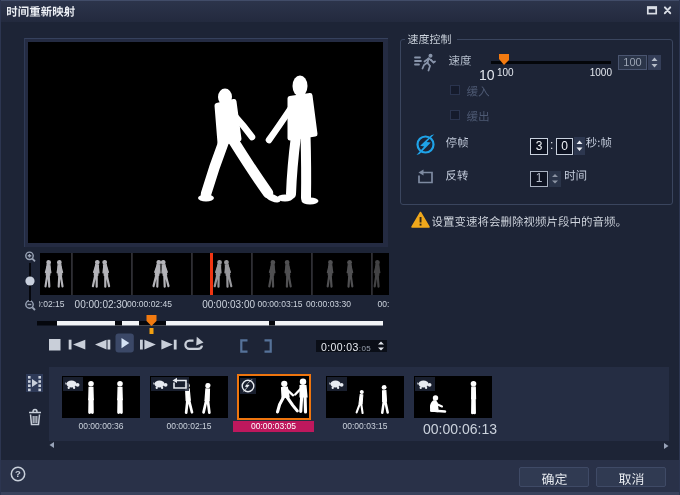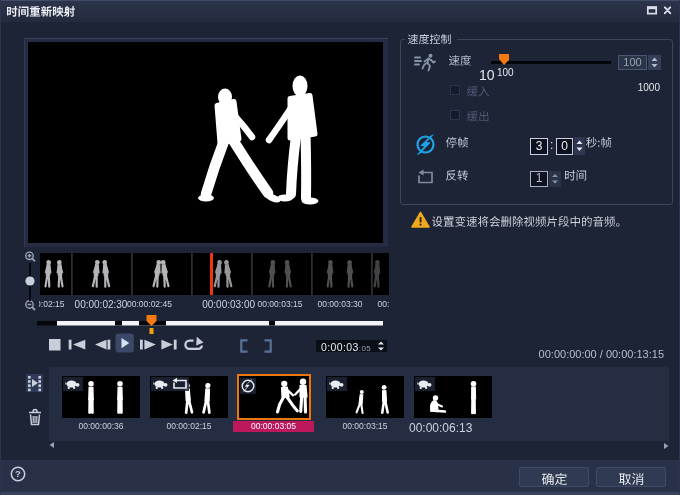--- a/index.html
+++ b/index.html
@@ -158,21 +158,21 @@
       <rect x="271" y="0" width="1.8" height="42" fill="#2e2e34"></rect>
       <rect x="331" y="0" width="1.8" height="42" fill="#2e2e34"></rect>
       <rect x="170" y="0" width="3" height="42" fill="#f03512"></rect>
     </svg>
 <div class="abs" style="left:38px;top:296px;width:350px;height:17px;overflow:hidden;">
 <div class="lat" style="left:-31px;top:3px;width:68px;text-align:center;font-size:8.5px;color:#ccd3dd;">00:00:02:15</div>
 <div class="lat" style="left:28px;top:3px;width:68px;text-align:center;font-size:10px;color:#ccd3dd;">00:00:02:30</div>
 <div class="lat" style="left:88px;top:3px;width:68px;text-align:left;font-size:8.5px;color:#ccd3dd;">00:00:02:45</div>
 <div class="lat" style="left:148px;top:3px;width:68px;text-align:right;font-size:10px;color:#ccd3dd;">00:00:03:00</div>
 <div class="lat" style="left:207px;top:3px;width:68px;text-align:center;font-size:8.5px;color:#ccd3dd;">00:00:03:15</div>
-<div class="lat" style="left:267px;top:3px;width:68px;text-align:center;font-size:8.5px;color:#ccd3dd;">00:00:03:30</div>
+<div class="lat" style="left:267px;top:3px;width:68px;text-align:left;font-size:8.5px;color:#ccd3dd;">00:00:03:30</div>
 <div class="lat" style="left:327px;top:3px;width:68px;text-align:center;font-size:8.5px;color:#ccd3dd;">00:00:03:45</div>
 </div>
 <svg class="abs" style="left:30px;top:312px" width="360" height="24" viewBox="0 0 360 24">
 <rect x="26" y="9" width="326" height="4.5" fill="#f2f4f7"></rect>
 <rect x="6" y="9" width="20" height="4.5" fill="#05070d"></rect>
 <rect x="84" y="9" width="7" height="4.5" fill="#05070d"></rect>
 <rect x="108" y="9" width="27" height="4.5" fill="#05070d"></rect>
 <rect x="238" y="9" width="6" height="4.5" fill="#05070d"></rect>
 <path d="M115.5 3 h10 v6 l-5 5 l-5 -5 Z" fill="#f27a10"></path>
 <rect x="118.5" y="16" width="4" height="6" fill="#f2a010"></rect>
@@ -224,21 +224,21 @@
     </svg>
 <svg style="position:absolute;left:448.0px;top:54.5px;overflow:visible" width="24" height="12" viewBox="0.5 -9.7 24 12">
       <path fill="#b8c1cf" d="M0.8 -8.7C1.4 -8.1 2.2 -7.3 2.6 -6.8L3.3 -7.3C2.9 -7.8 2.1 -8.6 1.4 -9.2ZM3.1 -5.6L0.6 -5.6L0.6 -4.7L2.2 -4.7L2.2 -1.1C1.7 -1 1.1 -0.5 0.5 0.1L1 0.8C1.6 0.1 2.2 -0.5 2.7 -0.5C2.9 -0.5 3.3 -0.2 3.8 0.1C4.6 0.6 5.5 0.7 6.9 0.7C8 0.7 10 0.6 10.8 0.6C10.8 0.3 11 -0.1 11.1 -0.3C9.9 -0.2 8.2 -0.1 6.9 -0.1C5.7 -0.1 4.7 -0.1 4 -0.6C3.6 -0.8 3.3 -1 3.1 -1.1ZM4.9 -6.1L6.8 -6.1L6.8 -4.6L4.9 -4.6ZM7.6 -6.1L9.5 -6.1L9.5 -4.6L7.6 -4.6ZM6.8 -9.6L6.8 -8.5L3.7 -8.5L3.7 -7.7L6.8 -7.7L6.8 -6.8L4.1 -6.8L4.1 -3.9L6.4 -3.9C5.7 -2.9 4.6 -2 3.5 -1.6C3.7 -1.4 4 -1.1 4.1 -0.9C5 -1.4 6 -2.3 6.8 -3.3L6.8 -0.6L7.6 -0.6L7.6 -3.2C8.6 -2.5 9.6 -1.7 10.1 -1.1L10.7 -1.7C10.1 -2.3 8.9 -3.2 7.9 -3.9L10.3 -3.9L10.3 -6.8L7.6 -6.8L7.6 -7.7L10.9 -7.7L10.9 -8.5L7.6 -8.5L7.6 -9.6ZM15.9 -7.4L15.9 -6.4L14.1 -6.4L14.1 -5.7L15.9 -5.7L15.9 -3.8L20.4 -3.8L20.4 -5.7L22.3 -5.7L22.3 -6.4L20.4 -6.4L20.4 -7.4L19.6 -7.4L19.6 -6.4L16.8 -6.4L16.8 -7.4ZM19.6 -5.7L19.6 -4.5L16.8 -4.5L16.8 -5.7ZM20.2 -2.3C19.7 -1.7 19 -1.3 18.2 -0.9C17.3 -1.3 16.7 -1.8 16.2 -2.3ZM14.2 -3L14.2 -2.3L15.7 -2.3L15.4 -2.2C15.8 -1.5 16.5 -1 17.2 -0.5C16.1 -0.2 14.9 0 13.7 0.1C13.8 0.3 14 0.6 14.1 0.9C15.5 0.7 16.9 0.4 18.1 -0.1C19.3 0.4 20.6 0.7 22.1 0.9C22.2 0.7 22.4 0.4 22.6 0.2C21.3 0.1 20.1 -0.2 19.1 -0.5C20.1 -1.1 20.9 -1.8 21.5 -2.8L20.9 -3.1L20.8 -3ZM16.9 -9.5C17.1 -9.2 17.3 -8.8 17.4 -8.5L12.9 -8.5L12.9 -5.4C12.9 -3.7 12.9 -1.2 11.9 0.5C12.1 0.6 12.5 0.8 12.7 0.9C13.7 -0.9 13.8 -3.6 13.8 -5.4L13.8 -7.7L22.4 -7.7L22.4 -8.5L18.4 -8.5C18.2 -8.9 18 -9.3 17.8 -9.7Z"></path>
     </svg>
 <div class="abs" style="left:490px;top:61px;width:120px;height:2.5px;background:#04060a;"></div>
 <svg class="abs" style="left:496px;top:53px" width="14" height="13" viewBox="0 0 14 13">
       <path d="M2 1 h10 v6 l-5 5 l-5 -6 Z" fill="#f27a10"></path>
     </svg>
 <div class="lat" style="left:478px;top:67px;width:15px;text-align:right;font-size:14px;color:#e3e7ee;">10</div>
 <div class="lat" style="left:496px;top:67px;font-size:10px;color:#e3e7ee;">100</div>
-<div class="lat" style="left:588px;top:82px;width:23px;text-align:right;font-size:10px;color:#e3e7ee;margin-left:48px;">1000</div>
+<div class="lat" style="left:588px;top:67px;width:23px;text-align:right;font-size:10px;color:#e3e7ee;">1000</div>
 <div class="abs" style="left:617px;top:55px;width:29px;height:15px;background:#2b3549;border:1px solid #4a5570;color:#9aa3b2;font-family:'Liberation Sans';font-size:11px;text-align:center;line-height:13px;">100</div>
 <svg class="abs" style="left:647px;top:55px" width="13" height="15" viewBox="0 0 13 15">
       <rect x="0" y="0" width="13" height="15" fill="#343e58"></rect>
 <path d="M3.5 6 L6.5 2.5 L9.5 6 Z M3.5 9 L6.5 12.5 L9.5 9 Z" fill="#b6bdc9"></path>
     </svg>
 <div class="abs" style="left:449px;top:85px;width:10px;height:10px;background:#151b2c;border:1px solid #2a344e;"></div>
 <svg style="position:absolute;left:466.0px;top:86.0px;overflow:visible" width="24" height="12" viewBox="0.4 -9.6 24 12">
       <path fill="#4e5a74" d="M0.4 -0.6L0.6 0.3C1.6 -0.1 3 -0.6 4.3 -1L4.2 -1.7C2.7 -1.3 1.3 -0.9 0.4 -0.6ZM6.9 -8.3C7 -7.8 7.2 -7.1 7.2 -6.7L7.9 -6.9C7.9 -7.2 7.7 -7.9 7.6 -8.4ZM10.1 -9.6C8.8 -9.3 6.3 -9.1 4.3 -9C4.4 -8.8 4.5 -8.5 4.5 -8.3C6.5 -8.4 9 -8.6 10.6 -8.9ZM0.6 -4.9C0.8 -5 1.1 -5 2.5 -5.2C2 -4.5 1.5 -3.9 1.3 -3.7C1 -3.2 0.7 -3 0.5 -2.9C0.6 -2.7 0.7 -2.3 0.7 -2.1C1 -2.3 1.4 -2.4 4.2 -2.9C4.2 -3.1 4.2 -3.4 4.2 -3.7L1.9 -3.3C2.8 -4.3 3.7 -5.5 4.5 -6.8L3.7 -7.2C3.5 -6.8 3.3 -6.4 3 -6L1.6 -5.8C2.2 -6.8 2.9 -8.1 3.4 -9.3L2.6 -9.6C2.1 -8.3 1.3 -6.8 1 -6.4C0.8 -6 0.6 -5.8 0.4 -5.7C0.5 -5.5 0.6 -5.1 0.6 -4.9ZM4.8 -8C5 -7.6 5.3 -6.9 5.4 -6.6L6.1 -6.8C6 -7.2 5.7 -7.8 5.5 -8.2ZM9.7 -8.5C9.4 -7.9 9 -7.1 8.6 -6.6L4.5 -6.6L4.5 -5.8L5.9 -5.8L5.8 -4.9L4 -4.9L4 -4.2L5.7 -4.2C5.4 -2.5 4.8 -0.7 3.3 0.3C3.4 0.4 3.7 0.7 3.8 0.9C4.9 0.1 5.6 -0.9 6 -2.1C6.3 -1.5 6.8 -1 7.3 -0.6C6.6 -0.2 5.8 0.1 5 0.3C5.1 0.4 5.4 0.8 5.4 0.9C6.4 0.7 7.2 0.4 8 -0.1C8.7 0.4 9.6 0.7 10.7 1C10.8 0.7 11 0.4 11.2 0.2C10.2 0 9.4 -0.3 8.6 -0.7C9.3 -1.3 9.9 -2.1 10.2 -3.2L9.7 -3.4L9.6 -3.4L6.4 -3.4L6.5 -4.2L10.9 -4.2L10.9 -4.9L6.6 -4.9L6.7 -5.8L10.8 -5.8L10.8 -6.6L9.4 -6.6C9.8 -7.1 10.2 -7.7 10.5 -8.2ZM6.4 -2.7L9.2 -2.7C8.9 -2.1 8.5 -1.5 8 -1.1C7.3 -1.5 6.8 -2.1 6.4 -2.7ZM14.9 -8.7C15.7 -8.2 16.2 -7.5 16.7 -6.8C16 -3.5 14.6 -1.2 12 0.1C12.2 0.3 12.6 0.7 12.8 0.8C15.1 -0.5 16.6 -2.6 17.4 -5.6C18.7 -3.3 19.5 -0.7 22.2 0.8C22.2 0.5 22.4 0.1 22.6 -0.2C18.8 -2.5 19.1 -6.8 15.4 -9.4Z"></path>
     </svg>
 <div class="abs" style="left:449px;top:110px;width:10px;height:10px;background:#151b2c;border:1px solid #2a344e;"></div>
@@ -280,21 +280,20 @@
       <path fill="#c6cede" d="M5.5 -5.2C6.1 -4.3 6.8 -3.1 7.2 -2.4L8 -2.8C7.6 -3.5 6.8 -4.7 6.2 -5.6ZM3.7 -4.6L3.7 -2L1.8 -2L1.8 -4.6ZM3.7 -5.4L1.8 -5.4L1.8 -7.9L3.7 -7.9ZM0.9 -8.7L0.9 -0.3L1.8 -0.3L1.8 -1.2L4.5 -1.2L4.5 -8.7ZM8.8 -9.6L8.8 -7.4L5.1 -7.4L5.1 -6.5L8.8 -6.5L8.8 -0.4C8.8 -0.1 8.7 -0.1 8.5 -0.1C8.2 0 7.4 0 6.5 -0.1C6.6 0.2 6.7 0.6 6.8 0.8C7.9 0.8 8.7 0.8 9.1 0.6C9.5 0.5 9.7 0.3 9.7 -0.4L9.7 -6.5L11.1 -6.5L11.1 -7.4L9.7 -7.4L9.7 -9.6ZM12.5 -7.1L12.5 0.9L13.4 0.9L13.4 -7.1ZM12.7 -9.1C13.2 -8.6 13.8 -7.9 14.1 -7.4L14.8 -7.9C14.5 -8.3 13.9 -9 13.4 -9.5ZM15.9 -3.4L18.6 -3.4L18.6 -1.8L15.9 -1.8ZM15.9 -5.6L18.6 -5.6L18.6 -4.1L15.9 -4.1ZM15.1 -6.4L15.1 -1.1L19.4 -1.1L19.4 -6.4ZM15.5 -9L15.5 -8.2L21.1 -8.2L21.1 -0.1C21.1 0 21.1 0.1 20.9 0.1C20.8 0.1 20.3 0.1 19.8 0.1C19.9 0.3 20 0.7 20.1 0.9C20.8 0.9 21.3 0.9 21.6 0.7C21.9 0.6 22 0.4 22 -0.1L22 -9Z"></path>
     </svg>
 <svg class="abs" style="left:410px;top:211px" width="19" height="18" viewBox="0 0 19 18">
 <path d="M9.5 1.5 L18 16 H1 Z" fill="#f0a81c" stroke="#f0a81c" stroke-width="1.5" stroke-linejoin="round"></path>
 <rect x="8.6" y="6" width="1.9" height="5.5" fill="#33281a"></rect>
 <rect x="8.6" y="12.7" width="1.9" height="1.9" fill="#33281a"></rect>
 </svg>
 <svg style="position:absolute;left:431.0px;top:216.0px;overflow:visible" width="189" height="12" viewBox="0.5 -9.8 189 12">
       <path fill="#d2d7e0" d="M1.4 -8.9C2 -8.4 2.8 -7.6 3.1 -7.1L3.7 -7.7C3.4 -8.2 2.6 -8.9 2 -9.5ZM0.5 -6L0.5 -5.2L2.1 -5.2L2.1 -1.1C2.1 -0.6 1.8 -0.2 1.5 0C1.7 0.1 1.9 0.5 2 0.7C2.2 0.5 2.5 0.2 4.5 -1.3C4.4 -1.5 4.3 -1.8 4.2 -2L3 -1.1L3 -6ZM5.6 -9.2L5.6 -8C5.6 -7.1 5.4 -6.2 3.9 -5.5C4 -5.3 4.3 -5 4.4 -4.8C6.1 -5.6 6.5 -6.9 6.5 -7.9L6.5 -8.4L8.5 -8.4L8.5 -6.6C8.5 -5.7 8.7 -5.4 9.5 -5.4C9.6 -5.4 10.2 -5.4 10.3 -5.4C10.6 -5.4 10.8 -5.4 10.9 -5.5C10.9 -5.6 10.9 -6 10.9 -6.2C10.7 -6.2 10.5 -6.1 10.3 -6.1C10.2 -6.1 9.6 -6.1 9.5 -6.1C9.3 -6.1 9.3 -6.2 9.3 -6.6L9.3 -9.2ZM9.3 -3.8C8.8 -2.9 8.2 -2.1 7.5 -1.5C6.7 -2.1 6.1 -2.9 5.7 -3.8ZM4.4 -4.6L4.4 -3.8L5 -3.8L4.9 -3.7C5.3 -2.7 6 -1.7 6.8 -1C5.9 -0.4 4.9 -0.1 3.9 0.2C4.1 0.4 4.3 0.7 4.3 0.9C5.5 0.6 6.5 0.2 7.4 -0.4C8.3 0.2 9.4 0.7 10.5 1C10.6 0.7 10.9 0.4 11.1 0.2C10 0 9 -0.4 8.1 -1C9.1 -1.8 9.9 -2.9 10.4 -4.4L9.8 -4.6L9.7 -4.6ZM19 -8.6L20.9 -8.6L20.9 -7.6L19 -7.6ZM16.3 -8.6L18.2 -8.6L18.2 -7.6L16.3 -7.6ZM13.7 -8.6L15.5 -8.6L15.5 -7.6L13.7 -7.6ZM13.7 -4.9L13.7 -0.1L12.2 -0.1L12.2 0.6L22.4 0.6L22.4 -0.1L20.8 -0.1L20.8 -4.9L17.2 -4.9L17.4 -5.6L22.1 -5.6L22.1 -6.3L17.5 -6.3L17.6 -6.9L21.8 -6.9L21.8 -9.2L12.8 -9.2L12.8 -6.9L16.7 -6.9L16.6 -6.3L12.3 -6.3L12.3 -5.6L16.5 -5.6L16.4 -4.9ZM14.5 -0.1L14.5 -0.8L19.9 -0.8L19.9 -0.1ZM14.5 -3.2L19.9 -3.2L19.9 -2.5L14.5 -2.5ZM14.5 -3.7L14.5 -4.3L19.9 -4.3L19.9 -3.7ZM14.5 -2L19.9 -2L19.9 -1.3L14.5 -1.3ZM25.6 -7.2C25.2 -6.4 24.6 -5.6 24 -5C24.2 -4.9 24.5 -4.7 24.7 -4.6C25.3 -5.2 26 -6.1 26.3 -7ZM30.9 -6.8C31.6 -6.1 32.5 -5.2 32.9 -4.6L33.6 -5C33.2 -5.6 32.3 -6.5 31.6 -7.2ZM28 -9.6C28.2 -9.2 28.4 -8.8 28.6 -8.5L23.8 -8.5L23.8 -7.7L27 -7.7L27 -4.2L27.9 -4.2L27.9 -7.7L29.6 -7.7L29.6 -4.2L30.5 -4.2L30.5 -7.7L33.7 -7.7L33.7 -8.5L29.5 -8.5C29.4 -8.8 29.1 -9.4 28.8 -9.8ZM24.5 -3.9L24.5 -3.1L25.4 -3.1C26.1 -2.2 26.9 -1.5 27.9 -0.9C26.6 -0.3 25.1 0 23.6 0.2C23.7 0.4 24 0.7 24 0.9C25.7 0.7 27.3 0.3 28.7 -0.4C30.1 0.3 31.7 0.7 33.5 0.9C33.6 0.7 33.8 0.4 34 0.2C32.4 0 30.9 -0.3 29.6 -0.9C30.8 -1.5 31.8 -2.4 32.5 -3.6L31.9 -3.9L31.8 -3.9ZM26.4 -3.1L31.2 -3.1C30.6 -2.4 29.7 -1.7 28.8 -1.3C27.8 -1.8 27 -2.4 26.4 -3.1ZM35.3 -8.7C35.9 -8.1 36.7 -7.3 37.1 -6.8L37.8 -7.3C37.4 -7.8 36.6 -8.6 35.9 -9.2ZM37.6 -5.6L35.1 -5.6L35.1 -4.7L36.7 -4.7L36.7 -1.1C36.2 -1 35.6 -0.5 35 0.1L35.5 0.8C36.1 0.1 36.7 -0.5 37.2 -0.5C37.4 -0.5 37.8 -0.2 38.3 0.1C39.1 0.6 40 0.7 41.4 0.7C42.5 0.7 44.5 0.6 45.3 0.6C45.3 0.3 45.5 -0.1 45.6 -0.3C44.4 -0.2 42.7 -0.1 41.4 -0.1C40.2 -0.1 39.2 -0.1 38.5 -0.6C38.1 -0.8 37.8 -1 37.6 -1.1ZM39.4 -6.1L41.3 -6.1L41.3 -4.6L39.4 -4.6ZM42.1 -6.1L44 -6.1L44 -4.6L42.1 -4.6ZM41.3 -9.6L41.3 -8.5L38.2 -8.5L38.2 -7.7L41.3 -7.7L41.3 -6.8L38.6 -6.8L38.6 -3.9L40.9 -3.9C40.2 -2.9 39.1 -2 38 -1.6C38.2 -1.4 38.5 -1.1 38.6 -0.9C39.5 -1.4 40.5 -2.3 41.3 -3.3L41.3 -0.6L42.1 -0.6L42.1 -3.2C43.1 -2.5 44.1 -1.7 44.6 -1.1L45.2 -1.7C44.6 -2.3 43.4 -3.2 42.4 -3.9L44.8 -3.9L44.8 -6.8L42.1 -6.8L42.1 -7.7L45.4 -7.7L45.4 -8.5L42.1 -8.5L42.1 -9.6ZM50.8 -2.5C51.4 -1.9 52.1 -1 52.3 -0.4L53.1 -0.9C52.8 -1.5 52.2 -2.3 51.5 -2.9ZM54.7 -5.5L54.7 -4L50 -4L50 -3.2L54.7 -3.2L54.7 -0.1C54.7 0 54.6 0.1 54.4 0.1C54.2 0.1 53.6 0.1 52.9 0.1C53 0.3 53.1 0.7 53.2 0.9C54.1 0.9 54.7 0.9 55.1 0.8C55.4 0.6 55.5 0.4 55.5 -0.1L55.5 -3.2L56.9 -3.2L56.9 -4L55.5 -4L55.5 -5.5ZM46.5 -7.6C47.1 -7 47.8 -6.2 48 -5.7L48.6 -6.2L48.6 -4.2C47.8 -3.4 47 -2.7 46.4 -2.3L46.9 -1.6C47.4 -2 48 -2.6 48.6 -3.2L48.6 0.9L49.5 0.9L49.5 -9.7L48.6 -9.7L48.6 -6.3C48.3 -6.8 47.7 -7.6 47.1 -8.1ZM51.8 -7C52.2 -6.7 52.6 -6.2 52.9 -5.9C52 -5.5 51.1 -5.2 50.1 -5C50.3 -4.8 50.5 -4.5 50.6 -4.3C53.1 -4.9 55.6 -6.1 56.7 -8.5L56.2 -8.8L56 -8.7L53.5 -8.7C53.7 -9 53.9 -9.2 54.1 -9.4L53.2 -9.7C52.6 -8.7 51.4 -7.8 50 -7.2C50.2 -7.1 50.5 -6.8 50.6 -6.7C51.4 -7 52.1 -7.5 52.7 -8L55.5 -8C55 -7.3 54.4 -6.7 53.6 -6.3C53.3 -6.6 52.8 -7.1 52.4 -7.4ZM59.3 0.7C59.7 0.5 60.4 0.5 66.5 -0.1C66.7 0.3 67 0.6 67.1 0.9L67.9 0.4C67.4 -0.4 66.3 -1.7 65.3 -2.6L64.5 -2.2C65 -1.8 65.5 -1.3 65.9 -0.8L60.6 -0.4C61.5 -1.2 62.3 -2.1 63 -3L68.1 -3L68.1 -3.9L58.5 -3.9L58.5 -3L61.8 -3C61.1 -2 60.2 -1.1 59.9 -0.8C59.5 -0.5 59.3 -0.3 59 -0.2C59.1 0 59.3 0.5 59.3 0.7ZM63.3 -9.7C62.3 -8.1 60.2 -6.7 58 -5.7C58.2 -5.5 58.5 -5.2 58.6 -5C59.3 -5.3 59.9 -5.6 60.5 -6L60.5 -5.3L66 -5.3L66 -6.1L60.7 -6.1C61.7 -6.7 62.6 -7.5 63.3 -8.3C64 -7.5 64.9 -6.8 66 -6.1C66.6 -5.7 67.3 -5.4 68 -5.1C68.1 -5.3 68.4 -5.7 68.6 -5.9C66.7 -6.5 64.8 -7.8 63.8 -8.8L64.1 -9.3ZM77.2 -8.4L77.2 -1.9L77.9 -1.9L77.9 -8.4ZM78.8 -9.5L78.8 -0.1C78.8 0.1 78.8 0.2 78.6 0.2C78.5 0.2 78 0.2 77.4 0.1C77.5 0.4 77.7 0.7 77.7 0.9C78.4 0.9 78.9 0.9 79.2 0.8C79.5 0.6 79.6 0.4 79.6 -0.1L79.6 -9.5ZM69.5 -5.2L69.5 -4.4L70.2 -4.4L70.2 -3.8C70.2 -2.4 70.2 -0.7 69.4 0.5C69.6 0.6 69.9 0.8 70.1 0.9C70.9 -0.3 71 -2.3 71 -3.8L71 -4.4L72 -4.4L72 -0.1C72 0 72 0 71.9 0C71.7 0 71.4 0 71 0C71.1 0.2 71.2 0.6 71.2 0.8C71.8 0.8 72.2 0.8 72.4 0.6C72.7 0.5 72.8 0.3 72.8 -0.1L72.8 -4.4L73.6 -4.4L73.6 -4.3C73.6 -2.8 73.5 -0.8 72.9 0.5C73 0.6 73.4 0.8 73.5 0.9C74.2 -0.5 74.3 -2.7 74.3 -4.3L74.3 -4.4L75.4 -4.4L75.4 -0.1C75.4 0 75.3 0 75.2 0C75.1 0 74.7 0 74.3 0C74.4 0.2 74.5 0.6 74.5 0.8C75.1 0.8 75.5 0.8 75.8 0.6C76 0.5 76.1 0.3 76.1 -0.1L76.1 -4.4L76.7 -4.4L76.7 -5.2L76.1 -5.2L76.1 -9.3L73.6 -9.3L73.6 -5.2L72.8 -5.2L72.8 -9.3L70.2 -9.3L70.2 -5.2ZM71 -8.5L72 -8.5L72 -5.2L71 -5.2ZM74.3 -8.5L75.4 -8.5L75.4 -5.2L74.3 -5.2ZM86 -2.5C85.6 -1.7 85 -0.9 84.4 -0.3C84.6 -0.1 84.9 0.1 85 0.2C85.6 -0.4 86.3 -1.4 86.7 -2.3ZM89.3 -2.3C89.9 -1.6 90.6 -0.5 90.9 0.1L91.6 -0.3C91.3 -0.9 90.6 -1.9 89.9 -2.6ZM81.4 -9.2L81.4 0.9L82.2 0.9L82.2 -8.4L83.7 -8.4C83.4 -7.6 83 -6.6 82.7 -5.8C83.6 -4.9 83.8 -4.1 83.8 -3.5C83.8 -3.1 83.7 -2.8 83.5 -2.7C83.4 -2.6 83.3 -2.6 83.1 -2.6C82.9 -2.6 82.7 -2.6 82.4 -2.6C82.5 -2.4 82.6 -2 82.6 -1.8C82.9 -1.8 83.2 -1.8 83.5 -1.8C83.7 -1.9 83.9 -1.9 84.1 -2.1C84.4 -2.3 84.5 -2.8 84.5 -3.4C84.5 -4.1 84.3 -4.9 83.4 -5.9C83.9 -6.8 84.3 -7.9 84.7 -8.9L84.1 -9.2L84 -9.2ZM84.8 -4L84.8 -3.2L87.8 -3.2L87.8 -0.1C87.8 0.1 87.7 0.1 87.6 0.1C87.4 0.1 86.8 0.1 86.2 0.1C86.3 0.3 86.4 0.7 86.5 0.9C87.3 0.9 87.8 0.9 88.2 0.8C88.5 0.6 88.6 0.4 88.6 -0.1L88.6 -3.2L91.5 -3.2L91.5 -4L88.6 -4L88.6 -5.4L90.4 -5.4L90.4 -6.1L85.8 -6.1L85.8 -5.4L87.8 -5.4L87.8 -4ZM88.1 -9.7C87.3 -8.4 85.9 -7 84.5 -6.3C84.7 -6.1 84.9 -5.9 85 -5.7C86.2 -6.3 87.3 -7.3 88.1 -8.4C89.1 -7.2 90.1 -6.4 91.1 -5.8C91.3 -6 91.5 -6.3 91.7 -6.5C90.6 -7 89.6 -7.8 88.6 -9L88.8 -9.5ZM97.2 -9.1L97.2 -3L98 -3L98 -8.3L101.6 -8.3L101.6 -3L102.4 -3L102.4 -9.1ZM93.8 -9.2C94.2 -8.8 94.6 -8.2 94.8 -7.7L95.5 -8.2C95.3 -8.6 94.9 -9.2 94.4 -9.6ZM99.3 -7.5L99.3 -5.2C99.3 -3.4 99 -1.2 96.1 0.3C96.2 0.4 96.5 0.7 96.6 0.9C98.3 0 99.3 -1.2 99.7 -2.5L99.7 -0.2C99.7 0.5 100 0.7 100.8 0.7L101.9 0.7C102.9 0.7 103 0.3 103.1 -1.5C102.9 -1.6 102.6 -1.7 102.4 -1.9C102.3 -0.2 102.3 0.1 101.9 0.1L100.9 0.1C100.6 0.1 100.5 0 100.5 -0.3L100.5 -3.2L99.9 -3.2C100.1 -3.9 100.2 -4.6 100.2 -5.2L100.2 -7.5ZM92.7 -7.7L92.7 -6.9L95.5 -6.9C94.8 -5.4 93.6 -4 92.4 -3.2C92.6 -3 92.8 -2.6 92.9 -2.3C93.3 -2.7 93.7 -3.1 94.2 -3.6L94.2 0.9L95 0.9L95 -4C95.4 -3.5 95.9 -2.9 96.1 -2.5L96.7 -3.2C96.5 -3.5 95.7 -4.4 95.2 -4.9C95.8 -5.6 96.2 -6.5 96.6 -7.4L96.1 -7.7L95.9 -7.7ZM111.6 -5.8C111.5 -1.7 111.4 -0.4 108.6 0.3C108.8 0.5 109 0.8 109.1 1C112 0.1 112.3 -1.5 112.3 -5.8ZM111.9 -1C112.6 -0.4 113.6 0.4 114.1 0.9L114.6 0.4C114.1 -0.1 113.1 -0.9 112.4 -1.4ZM108.4 -4.4C107.8 -2 106.5 -0.5 104.1 0.3C104.2 0.5 104.4 0.7 104.5 1C107.1 0 108.5 -1.7 109.2 -4.3ZM105 -4.6C104.8 -3.7 104.4 -2.9 103.9 -2.3C104.1 -2.2 104.4 -2 104.6 -1.9C105.1 -2.5 105.5 -3.5 105.8 -4.4ZM109.8 -7L109.8 -1.6L110.5 -1.6L110.5 -6.3L113.3 -6.3L113.3 -1.6L114.1 -1.6L114.1 -7L112 -7L112.5 -8.2L114.4 -8.2L114.4 -9L109.5 -9L109.5 -8.2L111.7 -8.2C111.5 -7.8 111.4 -7.4 111.2 -7ZM104.8 -8.7L104.8 -6.1L103.9 -6.1L103.9 -5.3L106.4 -5.3L106.4 -1.8L107.1 -1.8L107.1 -5.3L109.3 -5.3L109.3 -6.1L107.3 -6.1L107.3 -7.5L109 -7.5L109 -8.2L107.3 -8.2L107.3 -9.7L106.6 -9.7L106.6 -6.1L105.5 -6.1L105.5 -8.7ZM117.1 -9.4L117.1 -5.5C117.1 -3.5 116.9 -1.4 115.4 0.3C115.7 0.4 116 0.7 116.1 0.9C117.2 -0.2 117.6 -1.6 117.8 -3.1L122.7 -3.1L122.7 0.9L123.6 0.9L123.6 -4L117.9 -4C118 -4.5 118 -5 118 -5.5L118 -5.8L125.4 -5.8L125.4 -6.7L122.1 -6.7L122.1 -9.6L121.2 -9.6L121.2 -6.7L118 -6.7L118 -9.4ZM132.7 -9.2L132.7 -7.8C132.7 -7 132.5 -6 131.4 -5.2C131.5 -5.1 131.9 -4.8 132 -4.7C133.2 -5.5 133.5 -6.8 133.5 -7.8L133.5 -8.5L135.1 -8.5L135.1 -6.3C135.1 -5.5 135.3 -5.2 136 -5.2C136.2 -5.2 136.7 -5.2 136.9 -5.2C137.1 -5.2 137.3 -5.3 137.5 -5.3C137.4 -5.5 137.4 -5.8 137.4 -6C137.3 -5.9 137 -5.9 136.9 -5.9C136.7 -5.9 136.2 -5.9 136.1 -5.9C135.9 -5.9 135.9 -6 135.9 -6.3L135.9 -9.2ZM131.9 -4.4L131.9 -3.7L132.7 -3.7L132.3 -3.6C132.6 -2.6 133.1 -1.7 133.8 -1C133 -0.4 132.1 0 131 0.2C131.2 0.4 131.4 0.7 131.5 1C132.6 0.7 133.6 0.2 134.4 -0.5C135.1 0.1 136 0.6 137 0.9C137.1 0.7 137.4 0.3 137.6 0.1C136.6 -0.1 135.7 -0.5 135 -1C135.8 -1.8 136.4 -2.9 136.7 -4.3L136.2 -4.5L136 -4.4ZM133 -3.7L135.7 -3.7C135.4 -2.9 134.9 -2.2 134.4 -1.6C133.8 -2.2 133.3 -2.9 133 -3.7ZM127.9 -8.6L127.9 -1.9L126.9 -1.8L127 -1L127.9 -1.1L127.9 0.8L128.7 0.8L128.7 -1.3L131.5 -1.7L131.5 -2.5L128.7 -2.1L128.7 -3.7L131.3 -3.7L131.3 -4.5L128.7 -4.5L128.7 -6.1L131.3 -6.1L131.3 -6.9L128.7 -6.9L128.7 -8.1C129.7 -8.4 130.8 -8.7 131.6 -9.1L130.9 -9.7C130.2 -9.3 129 -8.9 127.9 -8.6ZM143.3 -9.7L143.3 -7.6L139.1 -7.6L139.1 -2.1L140 -2.1L140 -2.9L143.3 -2.9L143.3 0.9L144.2 0.9L144.2 -2.9L147.5 -2.9L147.5 -2.2L148.4 -2.2L148.4 -7.6L144.2 -7.6L144.2 -9.7ZM140 -3.7L140 -6.8L143.3 -6.8L143.3 -3.7ZM147.5 -3.7L144.2 -3.7L144.2 -6.8L147.5 -6.8ZM155.8 -4.9C156.5 -4 157.3 -2.9 157.6 -2.2L158.3 -2.6C158 -3.3 157.2 -4.4 156.5 -5.2ZM152.3 -9.7C152.2 -9.1 152 -8.4 151.8 -7.8L150.5 -7.8L150.5 0.6L151.3 0.6L151.3 -0.3L154.5 -0.3L154.5 -7.8L152.6 -7.8C152.8 -8.3 153 -8.9 153.2 -9.5ZM151.3 -7L153.7 -7L153.7 -4.6L151.3 -4.6ZM151.3 -1.1L151.3 -3.9L153.7 -3.9L153.7 -1.1ZM156.4 -9.7C156 -8.1 155.4 -6.5 154.6 -5.5C154.8 -5.4 155.2 -5.2 155.3 -5C155.7 -5.6 156.1 -6.3 156.4 -7L159.3 -7C159.2 -2.4 159 -0.7 158.7 -0.3C158.5 -0.1 158.4 -0.1 158.2 -0.1C157.9 -0.1 157.2 -0.1 156.4 -0.1C156.6 0.1 156.7 0.4 156.7 0.7C157.4 0.7 158.1 0.7 158.4 0.7C158.9 0.7 159.1 0.6 159.4 0.2C159.8 -0.3 160 -2.1 160.2 -7.4C160.2 -7.5 160.2 -7.8 160.2 -7.8L156.7 -7.8C156.9 -8.4 157.1 -9 157.2 -9.5ZM166 -9.6C166.2 -9.3 166.3 -8.9 166.5 -8.6L162.3 -8.6L162.3 -7.8L171.3 -7.8L171.3 -8.6L167.4 -8.6C167.3 -9 167.1 -9.4 166.9 -9.8ZM163.9 -7.6C164.2 -7.1 164.4 -6.4 164.5 -5.9L161.6 -5.9L161.6 -5.1L171.9 -5.1L171.9 -5.9L169 -5.9C169.3 -6.4 169.5 -7 169.8 -7.6L168.9 -7.8C168.7 -7.3 168.3 -6.5 168 -5.9L165 -5.9L165.4 -6C165.3 -6.5 165 -7.2 164.7 -7.8ZM164.1 -1.5L169.5 -1.5L169.5 -0.2L164.1 -0.2ZM164.1 -2.2L164.1 -3.4L169.5 -3.4L169.5 -2.2ZM163.2 -4.1L163.2 0.9L164.1 0.9L164.1 0.5L169.5 0.5L169.5 0.9L170.4 0.9L170.4 -4.1ZM180.6 -5.8C180.5 -1.7 180.4 -0.4 177.6 0.3C177.8 0.5 178 0.8 178.1 1C181 0.1 181.3 -1.5 181.3 -5.8ZM180.9 -1C181.6 -0.4 182.6 0.4 183.1 0.9L183.6 0.4C183.1 -0.1 182.1 -0.9 181.4 -1.4ZM177.4 -4.4C176.8 -2 175.5 -0.5 173.1 0.3C173.2 0.5 173.4 0.7 173.5 1C176.1 0 177.5 -1.7 178.2 -4.3ZM174 -4.6C173.8 -3.7 173.4 -2.9 172.9 -2.3C173.1 -2.2 173.4 -2 173.6 -1.9C174.1 -2.5 174.5 -3.5 174.8 -4.4ZM178.8 -7L178.8 -1.6L179.5 -1.6L179.5 -6.3L182.3 -6.3L182.3 -1.6L183.1 -1.6L183.1 -7L181 -7L181.5 -8.2L183.4 -8.2L183.4 -9L178.5 -9L178.5 -8.2L180.7 -8.2C180.5 -7.8 180.4 -7.4 180.2 -7ZM173.8 -8.7L173.8 -6.1L172.9 -6.1L172.9 -5.3L175.4 -5.3L175.4 -1.8L176.1 -1.8L176.1 -5.3L178.3 -5.3L178.3 -6.1L176.3 -6.1L176.3 -7.5L178 -7.5L178 -8.2L176.3 -8.2L176.3 -9.7L175.6 -9.7L175.6 -6.1L174.5 -6.1L174.5 -8.7ZM186.2 -2.8C185.3 -2.8 184.5 -2 184.5 -1.1C184.5 -0.1 185.3 0.7 186.2 0.7C187.2 0.7 188 -0.1 188 -1.1C188 -2 187.2 -2.8 186.2 -2.8ZM186.2 0.1C185.6 0.1 185.1 -0.4 185.1 -1.1C185.1 -1.7 185.6 -2.2 186.2 -2.2C186.9 -2.2 187.4 -1.7 187.4 -1.1C187.4 -0.4 186.9 0.1 186.2 0.1Z"></path>
     </svg>
-<div class="lat" style="left:463px;top:348px;width:200px;text-align:right;font-size:11px;letter-spacing:0px;color:#b5bece;">00:00:00:00 / 00:00:13:15</div>
 <div class="abs" style="left:48px;top:367px;width:620px;height:74px;background:#252d43;"></div>
 <svg class="abs" style="left:25px;top:374px" width="17" height="18" viewBox="0 0 17 18">
 <rect width="17" height="18" fill="#2e3a58"></rect>
 <g fill="#c9d0dc">
 <rect x="2" y="2" width="2.6" height="2.6"></rect>
         <rect x="2" y="6.2" width="2.6" height="2.6"></rect>
         <rect x="2" y="10.4" width="2.6" height="2.6"></rect>
         <rect x="2" y="14.6" width="2.6" height="2.6"></rect>
 <rect x="12.4" y="2" width="2.6" height="2.6"></rect>
         <rect x="12.4" y="6.2" width="2.6" height="2.6"></rect>
@@ -313,21 +312,21 @@
     </svg>
 <div class="abs" style="left:236px;top:374px;width:74px;height:46px;border:2px solid #ef750e;background:#000;"></div>
 <div class="abs" style="left:61px;top:376px;width:78px;height:42px;background:#000;"></div>
 <div class="lat" style="left:56px;top:421px;width:88px;text-align:center;font-size:8.5px;color:#ccd3dd;">00:00:00:36</div>
 <div class="abs" style="left:149px;top:376px;width:78px;height:42px;background:#000;"></div>
 <div class="lat" style="left:144px;top:421px;width:88px;text-align:center;font-size:8.5px;color:#ccd3dd;">00:00:02:15</div>
 <div class="abs" style="left:232px;top:421px;width:81px;height:10.5px;background:#be185d;color:#fff;font-family:'Liberation Sans';font-size:8.5px;text-align:center;line-height:10.5px;">00:00:03:05</div>
 <div class="abs" style="left:325px;top:376px;width:78px;height:42px;background:#000;"></div>
 <div class="lat" style="left:320px;top:421px;width:88px;text-align:center;font-size:8.5px;color:#ccd3dd;">00:00:03:15</div>
 <div class="abs" style="left:413px;top:376px;width:78px;height:42px;background:#000;"></div>
-<div class="lat" style="left:408px;top:421px;width:88px;text-align:left;font-size:12px;color:#ccd3dd;">00:00:06:13</div>
+<div class="lat" style="left:408px;top:421px;width:88px;text-align:right;font-size:14px;color:#ccd3dd;">00:00:06:13</div>
 <svg class="abs" style="left:61px;top:376px" width="78" height="42" viewBox="0 0 78 42">
       <g transform="translate(29,5) scale(1.03125) rotate(0)" fill="#fff" stroke="#fff">
 <circle cx="0" cy="2.6" r="2.7" stroke="none"></circle>
         <path d="M-1.8 6.3 L1.8 6.3 L2.1 18 L-2.1 18 Z" stroke-width="1.3"></path>
 <path d="M-1.1 18 L-1.3 30.5 M1.1 18 L1.3 30.5" fill="none" stroke-width="2.8" stroke-linecap="round"></path>
       </g>
       <g transform="translate(58,5) scale(1.03125) rotate(0)" fill="#fff" stroke="#fff">
 <circle cx="0" cy="2.6" r="2.7" stroke="none"></circle>
         <path d="M-1.8 6.3 L1.8 6.3 L2.1 18 L-2.1 18 Z" stroke-width="1.3"></path>
 <path d="M-1.1 18 L-1.3 30.5 M1.1 18 L1.3 30.5" fill="none" stroke-width="2.8" stroke-linecap="round"></path>

